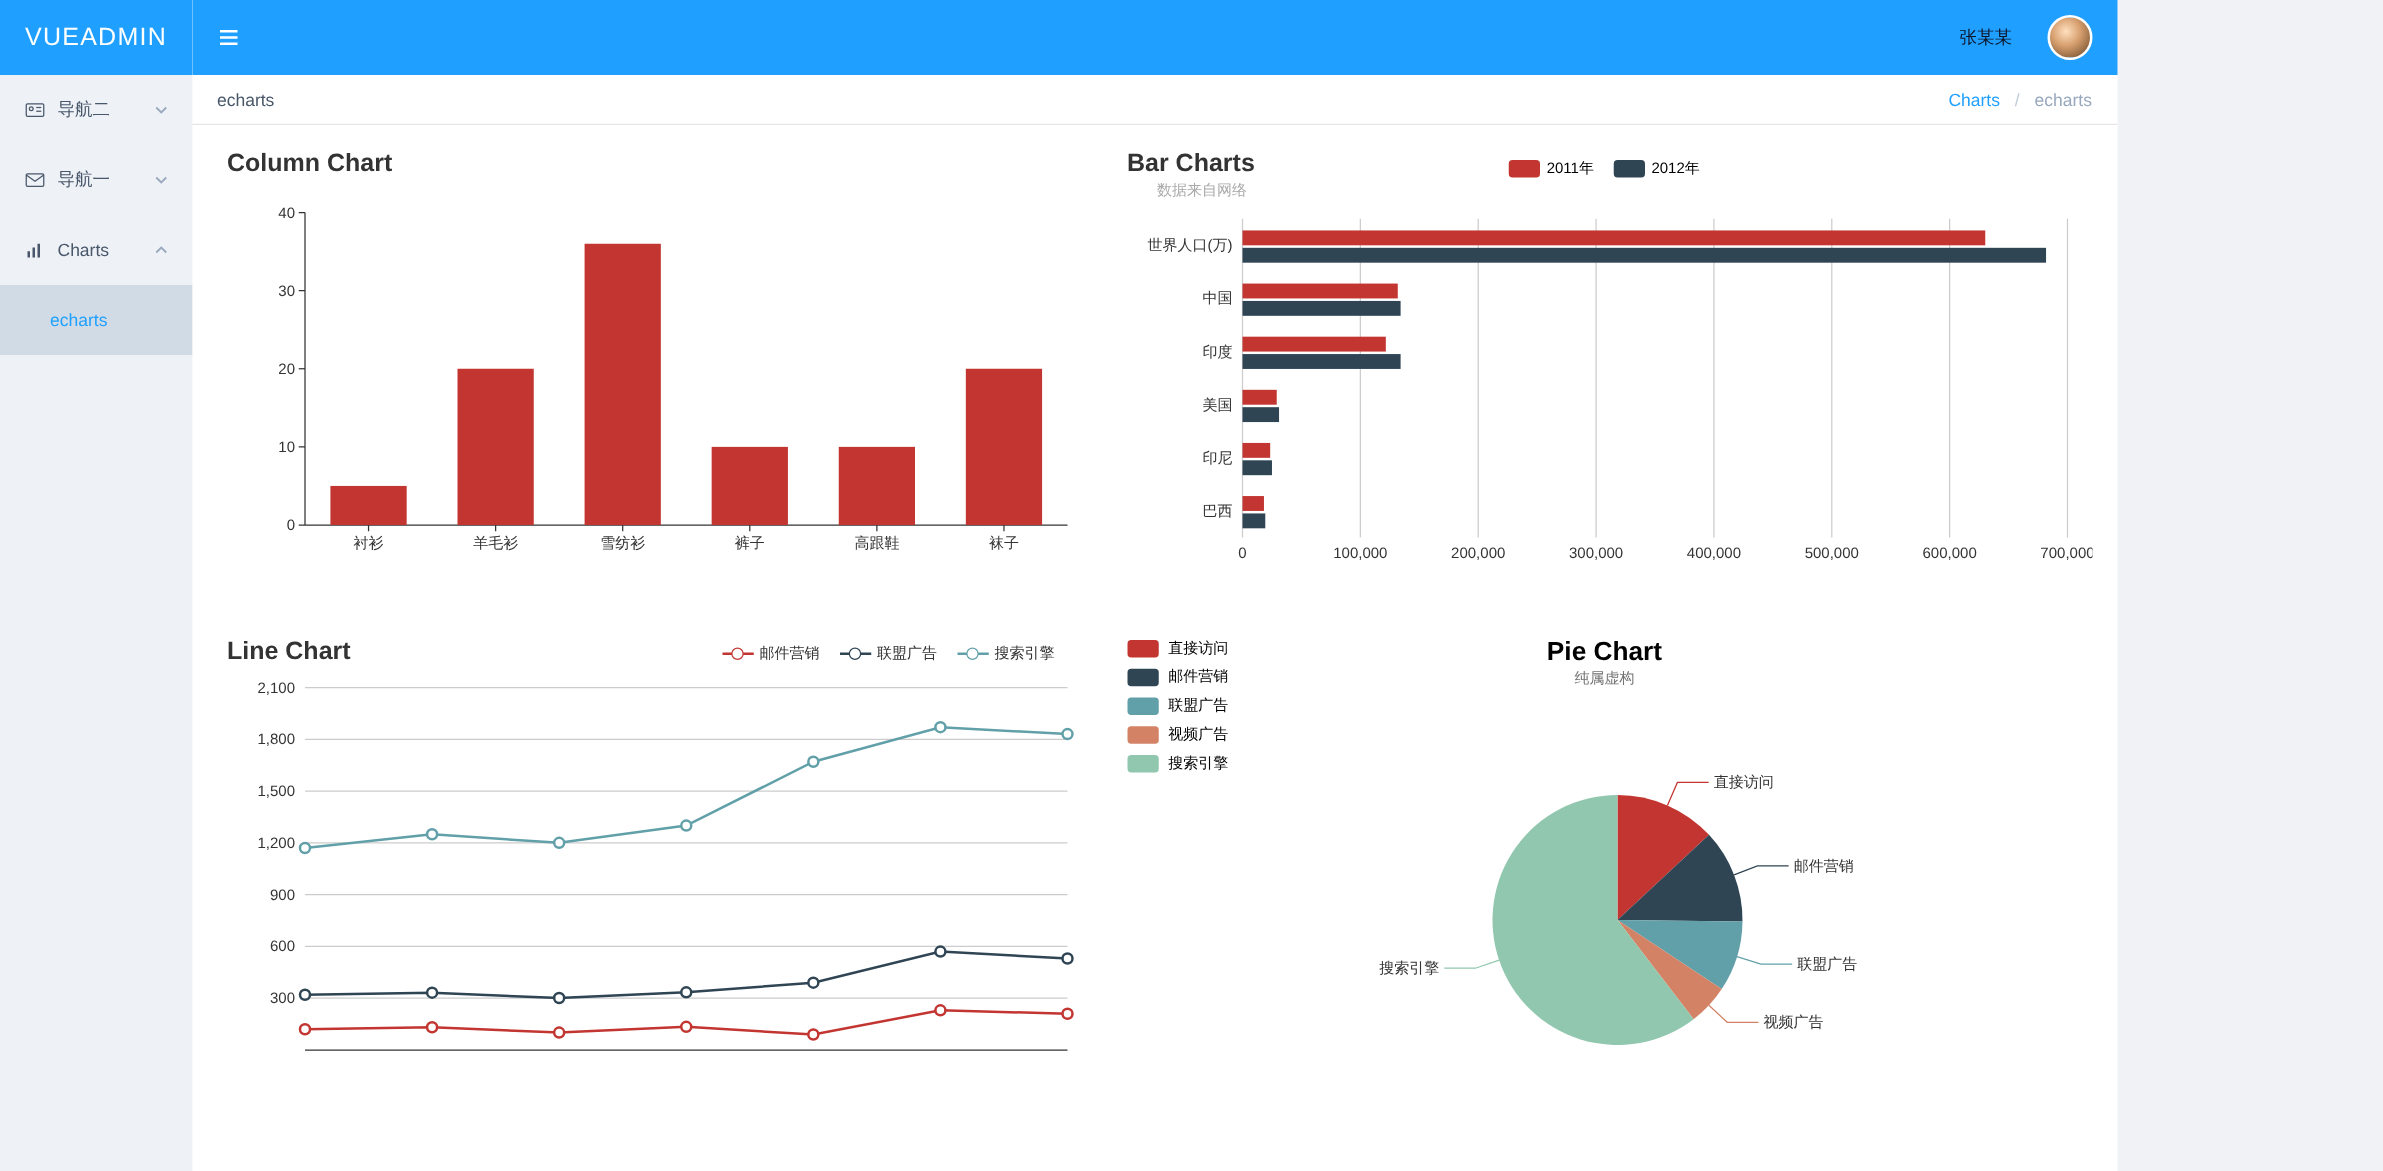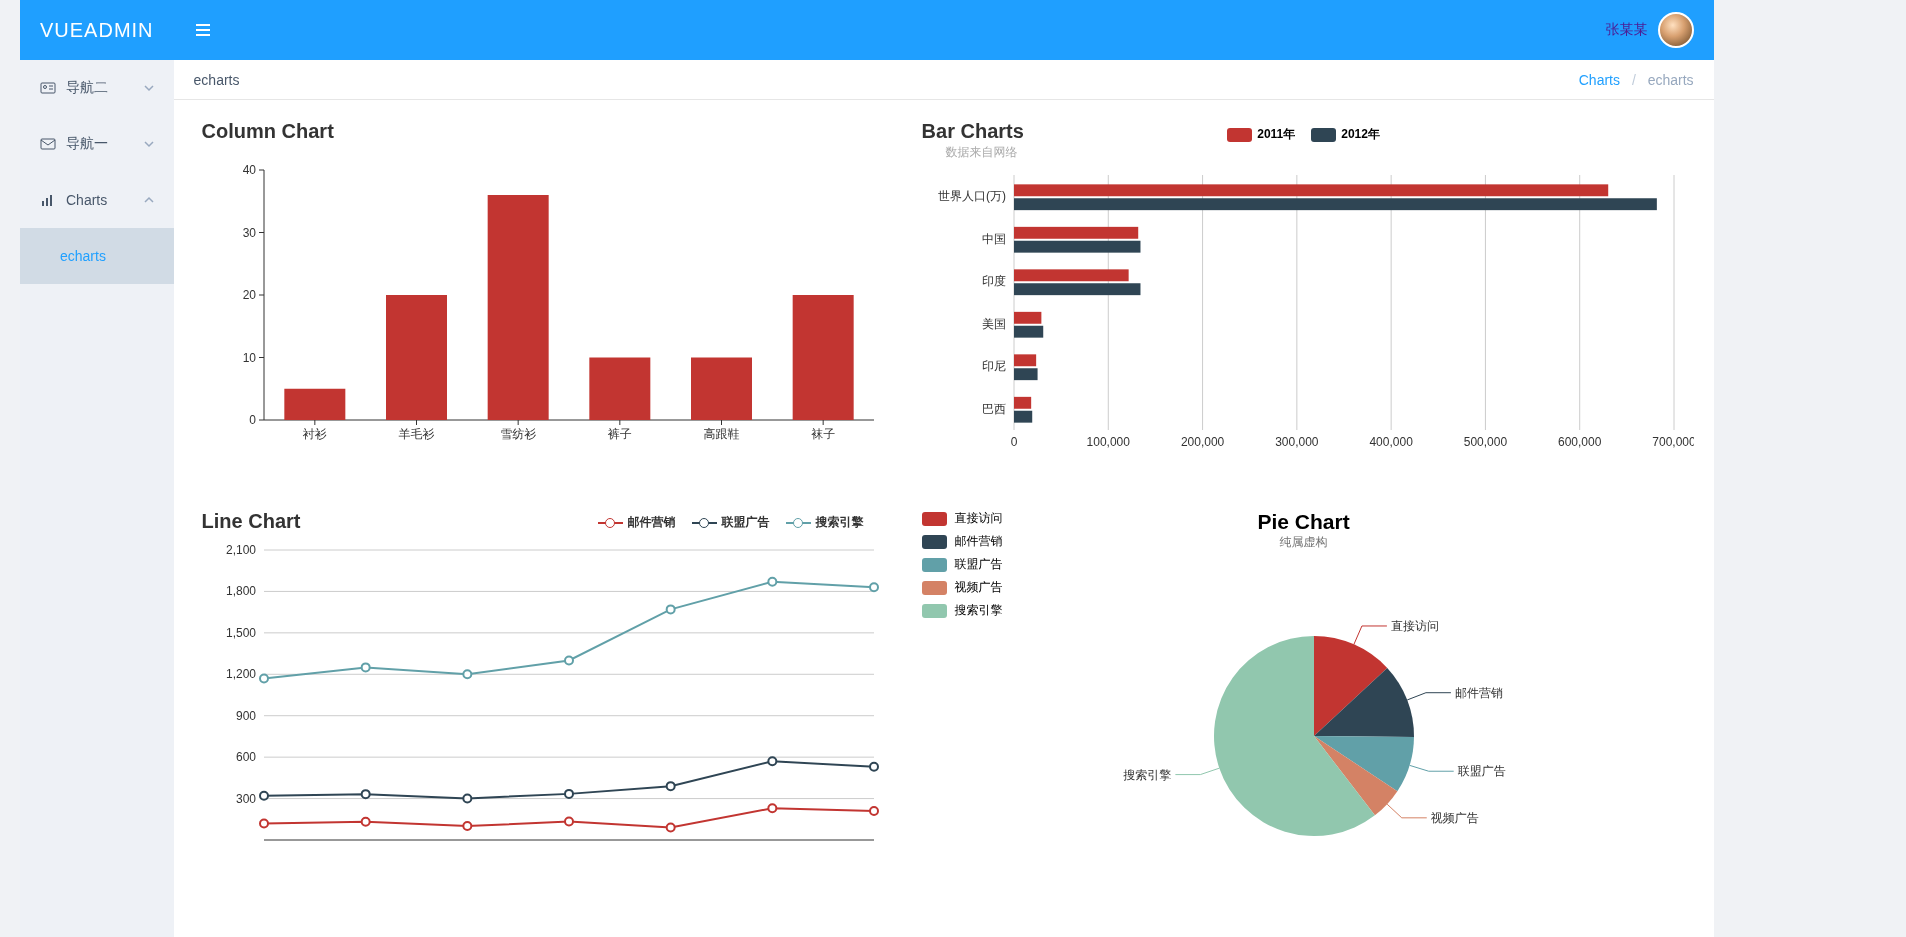--- a/index.html
+++ b/index.html
@@ -1,52 +1,52 @@
 <!DOCTYPE html>
 <html><head>
 <meta charset="utf-8">
 <style>
 * { margin: 0; padding: 0; box-sizing: border-box; }
 body { font-family: "Helvetica Neue", Arial, "Microsoft YaHei", sans-serif; background: #f0f2f5; overflow: hidden; }
-.app { display: flex; height: 937px; width: 1690px; padding-left: 20px; }
+.app { display: flex; height: 937px; width: 1690px; }
 
 
 .sidebar { width: 230px; background: #eef1f6; display: flex; flex-direction: column; }
 .logo { height: 60px; background: #1f9fff; color: #fff; display: flex; align-items: center; padding: 0 20px; font-size: 20px; font-weight: 500; letter-spacing: 1px; }
 .menu { flex: 1; }
 .menu-item { height: 56px; display: flex; align-items: center; padding: 0 20px; color: #48576a; font-size: 14px; cursor: pointer; justify-content: space-between; }
 .menu-item .left { display: flex; align-items: center; gap: 10px; }
 .menu-item .icon { width: 16px; height: 16px; display: inline-flex; align-items: center; justify-content: center; color: #48576a; }
 .menu-item .chev { font-size: 12px; color: #99a9bf; }
 .submenu-item { height: 56px; display: flex; align-items: center; padding-left: 40px; color: #20a0ff; font-size: 14px; background: #d1dbe5; cursor: pointer; }
 
 
 .main { flex: 1; display: flex; flex-direction: column; background: #fff; }
 .topbar { height: 60px; background: #1f9fff; display: flex; align-items: center; justify-content: space-between; padding: 0 20px; }
 .hamburger { color: #fff; cursor: pointer; }
-.topbar-right { display: flex; align-items: center; gap: 10px; color: #4c1d95; font-size: 14px; cursor: pointer; }
+.topbar-right { display: flex; align-items: center; gap: 28px; color: #0f172a; font-size: 14px; cursor: pointer; }
 .avatar { width: 36px; height: 36px; border-radius: 50%; background: radial-gradient(circle at 40% 35%, #ffe0c0 0%, #d8a070 40%, #604020 100%); border: 2px solid #fff; }
 
 .breadcrumb { height: 40px; display: flex; align-items: center; justify-content: space-between; padding: 0 20px; border-bottom: 1px solid #e6e6e6; font-size: 14px; color: #48576a; }
 .breadcrumb .crumbs { color: #97a8be; }
 .breadcrumb .crumbs .clink { color: #20a0ff; cursor: pointer; }
 .breadcrumb .crumbs .sep { margin: 0 8px; color: #c0ccda; }
 
 .content { flex: 1; padding: 20px; display: grid; grid-template-columns: 1fr 1fr; grid-template-rows: 370px 370px; gap: 20px; overflow: hidden; }
 .panel { background: #fff; position: relative; }
 .panel-title { font-size: 20px; font-weight: 700; color: #333; position: absolute; left: 8px; top: 0; }
 .panel-sub { font-size: 12px; color: #aaa; position: absolute; left: 8px; top: 24px; margin-left: 24px; }
 
 
 svg { display: block; }
 .tick-label { font-size: 12px; fill: #333; }
 .grid-line { stroke: #ccc; stroke-width: 1; }
 .axis-line { stroke: #333; stroke-width: 1; }
 
-.legend { display: flex; gap: 16px; font-size: 12px; align-items: center; justify-content: center; font-weight: bold; }
+.legend { display: flex; gap: 16px; font-size: 12px; align-items: center; justify-content: center; }
 .legend-item { display: flex; align-items: center; gap: 5px; cursor: pointer; }
 .legend-swatch { width: 25px; height: 14px; border-radius: 3px; }
 .legend-swatch-line { width: 25px; height: 2px; position: relative; }
 .legend-swatch-line::after { content: ""; position: absolute; width: 8px; height: 8px; border: 1px solid currentColor; border-radius: 50%; background: #fff; left: 50%; top: 50%; transform: translate(-50%, -50%); }
 
 .legend-col { display: flex; flex-direction: column; gap: 6px; position: absolute; left: 8px; top: 0; font-size: 12px; }
 .legend-col .legend-item { gap: 8px; }
 .legend-col .legend-swatch { width: 25px; height: 14px; border-radius: 3px; }
 
 .pie-label { font-size: 12px; fill: #333; }

